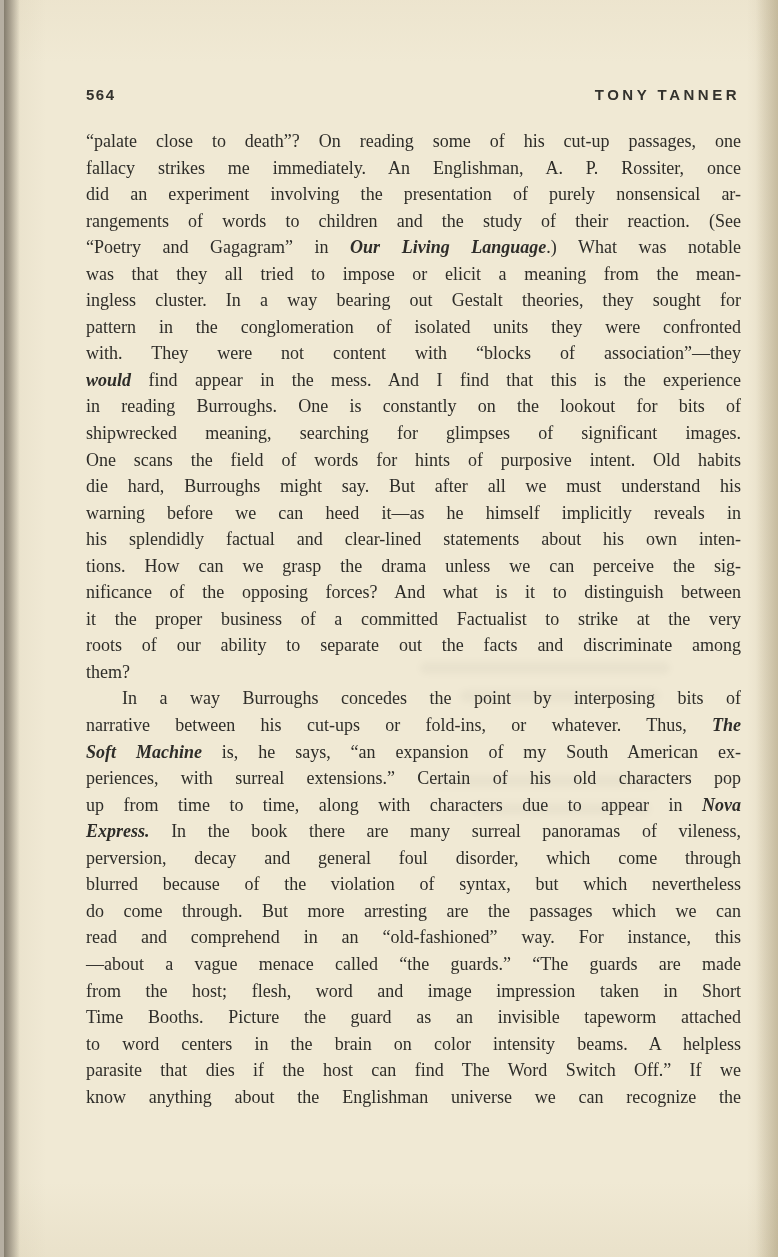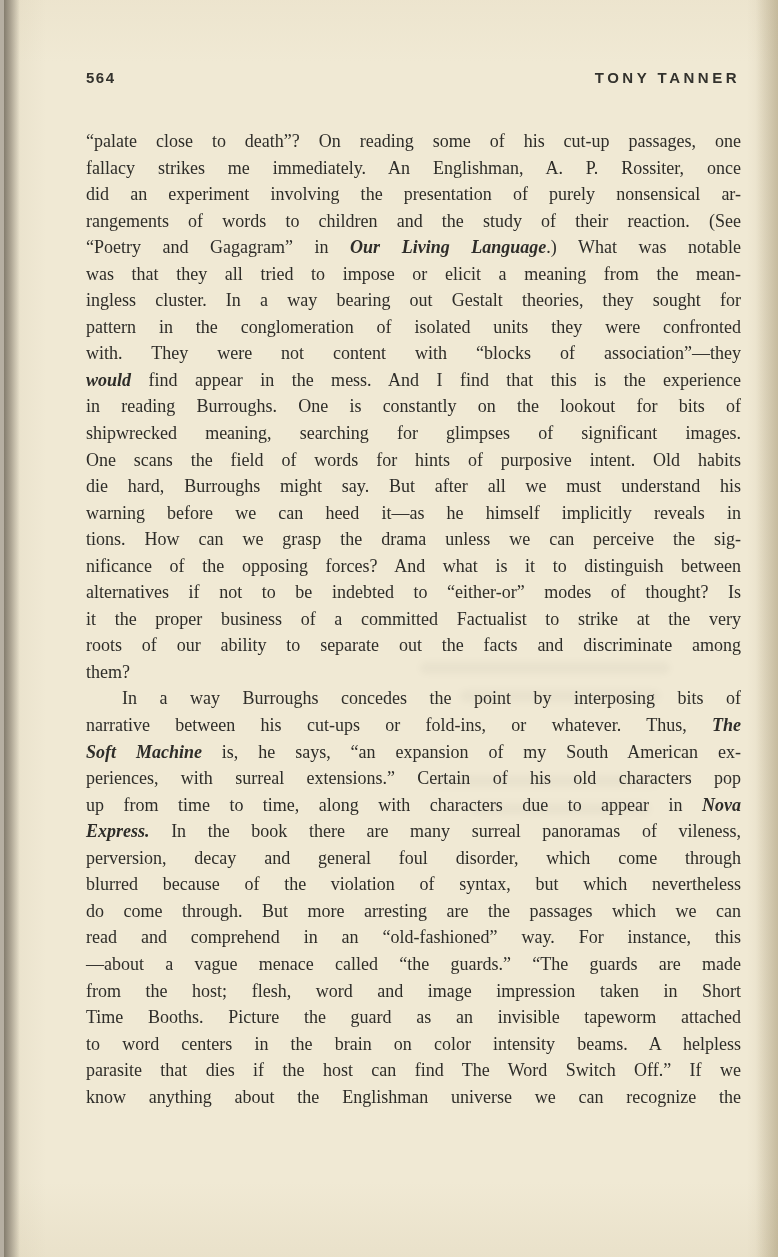--- a/index.html
+++ b/index.html
@@ -48,21 +48,21 @@
     height: 12px;
     background: #6d6a5e;
     opacity: 0.05;
     filter: blur(3px);
     border-radius: 6px;
   }
   .header-row {
     position: absolute;
     left: 86px;
     right: 38px;
-    top: 69px;
+    top: 86px;
     display: flex;
     justify-content: space-between;
     align-items: baseline;
     font-family: "Liberation Sans", sans-serif;
     font-weight: bold;
     color: #33322d;
   }
   .page-number {
     font-size: 15px;
     letter-spacing: 1.5px;
@@ -124,23 +124,23 @@
         <div class="line"><span>was that they all tried to impose or elicit a meaning from the mean-</span></div>
         <div class="line"><span>ingless cluster. In a way bearing out Gestalt theories, they sought for</span></div>
         <div class="line"><span>pattern in the conglomeration of isolated units they were confronted</span></div>
         <div class="line"><span>with. They were not content with “blocks of association”—they</span></div>
         <div class="line"><span class="em">would</span><span> find appear in the mess. And I find that this is the experience</span></div>
         <div class="line"><span>in reading Burroughs. One is constantly on the lookout for bits of</span></div>
         <div class="line"><span>shipwrecked meaning, searching for glimpses of significant images.</span></div>
         <div class="line"><span>One scans the field of words for hints of purposive intent. Old habits</span></div>
         <div class="line"><span>die hard, Burroughs might say. But after all we must understand his</span></div>
         <div class="line"><span>warning before we can heed it—as he himself implicitly reveals in</span></div>
+        <div class="line"><span>his splendidly factual and clear-lined statements about his own inten-</span></div>
         <div class="line"><span>tions. How can we grasp the drama unless we can perceive the sig-</span></div>
         <div class="line"><span>nificance of the opposing forces? And what is it to distinguish between</span></div>
-        <div class="line"><span>alternatives if not to be indebted to “either-or” modes of thought? Is</span></div>
         <div class="line"><span>it the proper business of a committed Factualist to strike at the very</span></div>
         <div class="line"><span>roots of our ability to separate out the facts and discriminate among</span></div>
         <div class="line last"><span>them?</span></div>
       </div>
       <div class="para indent">
         <div class="line"><span>In a way Burroughs concedes the point by interposing bits of</span></div>
         <div class="line"><span>narrative between his cut-ups or fold-ins, or whatever. Thus, </span><span class="em">The</span></div>
         <div class="line"><span class="em">Soft Machine</span><span> is, he says, “an expansion of my South American ex-</span></div>
         <div class="line"><span>periences, with surreal extensions.” Certain of his old characters pop</span></div>
         <div class="line"><span>up from time to time, along with characters due to appear in </span><span class="em">Nova</span></div>

